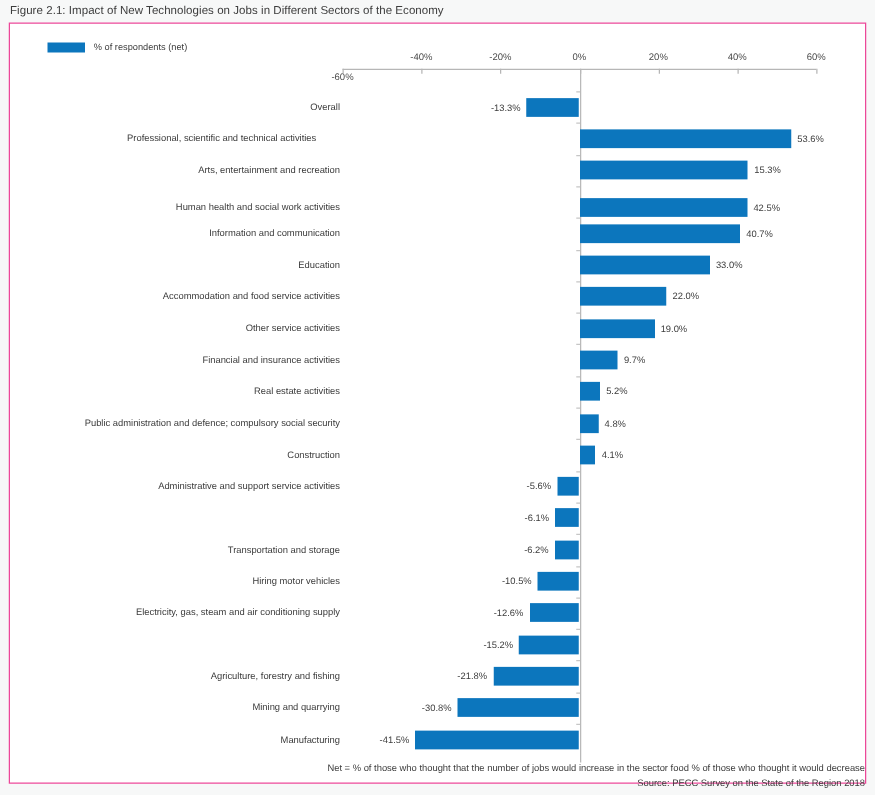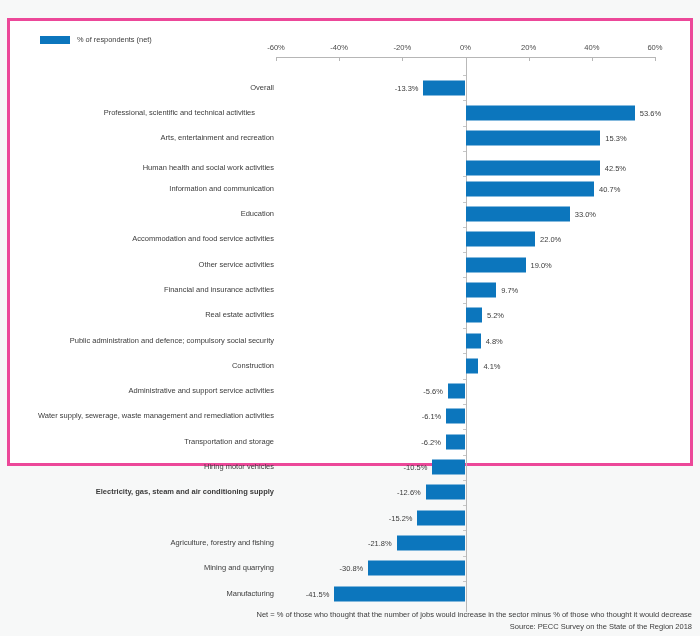--- a/index.html
+++ b/index.html
@@ -28,23 +28,23 @@
     color: #3c3c3c;
     letter-spacing: 0.05px;
     white-space: nowrap;
   }
   
   .chart-frame {
     position: absolute;
     left: 7px;
     top: 18px;
     width: 686px;
-    height: 448px;
+    height: 609px;
     background: #ffffff;
-    border: 3px solid #ec4899;
+    border: 1px solid #ec4899;
     box-sizing: border-box;
   }
   
   .legend {
     position: absolute;
     left: 30px;
     top: 14px;
     display: flex;
     align-items: center;
     gap: 7px;
@@ -154,31 +154,32 @@
     white-space: nowrap;
   }
   .footnote.note { top: 610px; }
   .footnote.source { top: 622px; }
 </style>
 </head>
 <body>
 
 <div id="page">
 
+  <div class="figure-caption">Figure 2.1: Impact of New Technologies on Jobs in Different Sectors of the Economy</div>
 
   <div class="chart-frame">
 
     <div class="legend">
       <span class="legend-swatch"></span>
       <span class="legend-label">% of respondents (net)</span>
     </div>
 
     <div class="plot" id="plot">
       <div class="axis-labels" id="axis-labels">
-          <div class="axis-tick-label" style="left: 266px;">-60%</div>
+          <div class="axis-tick-label" style="left: 266px; margin-top: 16px;">-60%</div>
           <div class="axis-tick-label" style="left: 329.167px;">-40%</div>
           <div class="axis-tick-label" style="left: 392.333px;">-20%</div>
           <div class="axis-tick-label" style="left: 455.5px;">0%</div>
           <div class="axis-tick-label" style="left: 518.667px;">20%</div>
           <div class="axis-tick-label" style="left: 581.833px;">40%</div>
           <div class="axis-tick-label" style="left: 645px;">60%</div>
         </div>
     <div class="axis-tickmark" style="left: 266px;"></div>
         <div class="axis-tickmark" style="left: 329.167px;"></div>
         <div class="axis-tickmark" style="left: 392.333px;"></div>
@@ -261,39 +262,38 @@
           <div class="bar-value" style="left: 473.449px;">4.1%</div>
         </div>
         <div class="row-tick" style="left: 452.5px; top: 357.6px;"></div>
         <div class="row" style="top: 357.6px;">
           <div class="row-label" style="right: 422px;">Administrative and support service activities</div>
           <div class="bar" style="left: 437.813px; width: 17.6867px; background: rgb(12, 118, 189);"></div>
           <div class="bar-value" style="right: 253.187px;">-5.6%</div>
         </div>
         <div class="row-tick" style="left: 452.5px; top: 382.9px;"></div>
         <div class="row" style="top: 382.9px;">
-          <div class="row-label" style="right: 422px;">Water supply, sewerage, waste management and remediation activities</div>
           <div class="bar" style="left: 436.234px; width: 19.2658px; background: rgb(12, 118, 189);"></div>
           <div class="bar-value" style="right: 254.766px;">-6.1%</div>
         </div>
         <div class="row-tick" style="left: 452.5px; top: 408.2px;"></div>
         <div class="row" style="top: 408.2px;">
           <div class="row-label" style="right: 422px;">Transportation and storage</div>
           <div class="bar" style="left: 435.918px; width: 19.5817px; background: rgb(12, 118, 189);"></div>
           <div class="bar-value" style="right: 255.082px;">-6.2%</div>
         </div>
         <div class="row-tick" style="left: 452.5px; top: 433.5px;"></div>
         <div class="row" style="top: 433.5px;">
           <div class="row-label" style="right: 422px;">Hiring motor vehicles</div>
           <div class="bar" style="left: 422.337px; width: 33.1625px; background: rgb(12, 118, 189);"></div>
           <div class="bar-value" style="right: 268.663px;">-10.5%</div>
         </div>
         <div class="row-tick" style="left: 452.5px; top: 458.8px;"></div>
         <div class="row" style="top: 458.8px;">
-          <div class="row-label" style="right: 422px; font-weight: bold;">Electricity, gas, steam and air conditioning supply</div>
+          <div class="row-label" style="right: 422px;">Electricity, gas, steam and air conditioning supply</div>
           <div class="bar" style="left: 415.705px; width: 39.795px; background: rgb(12, 118, 189);"></div>
           <div class="bar-value" style="right: 275.295px;">-12.6%</div>
         </div>
         <div class="row-tick" style="left: 452.5px; top: 484.1px;"></div>
         <div class="row" style="top: 484.1px;">
           <div class="bar" style="left: 407.493px; width: 48.0067px; background: rgb(12, 118, 189);"></div>
           <div class="bar-value" style="right: 283.507px;">-15.2%</div>
         </div>
         <div class="row-tick" style="left: 452.5px; top: 509.4px;"></div>
         <div class="row" style="top: 509.4px;">
@@ -310,16 +310,16 @@
         <div class="row-tick" style="left: 452.5px; top: 560px;"></div>
         <div class="row" style="top: 560px;">
           <div class="row-label" style="right: 422px;">Manufacturing</div>
           <div class="bar" style="left: 324.429px; width: 131.071px; background: rgb(12, 118, 189);"></div>
           <div class="bar-value" style="right: 366.571px;">-41.5%</div>
         </div>
       </div>
 
   </div>
 
-  <div class="footnote note">Net = % of those who thought that the number of jobs would increase in the sector minus % of those who thought it would decrease</div>
+  <div class="footnote note">Net = % of those who thought that the number of jobs would increase in the sector food % of those who thought it would decrease</div>
   <div class="footnote source">Source: PECC Survey on the State of the Region 2018</div>
 
 </div>
 
 </body></html>

